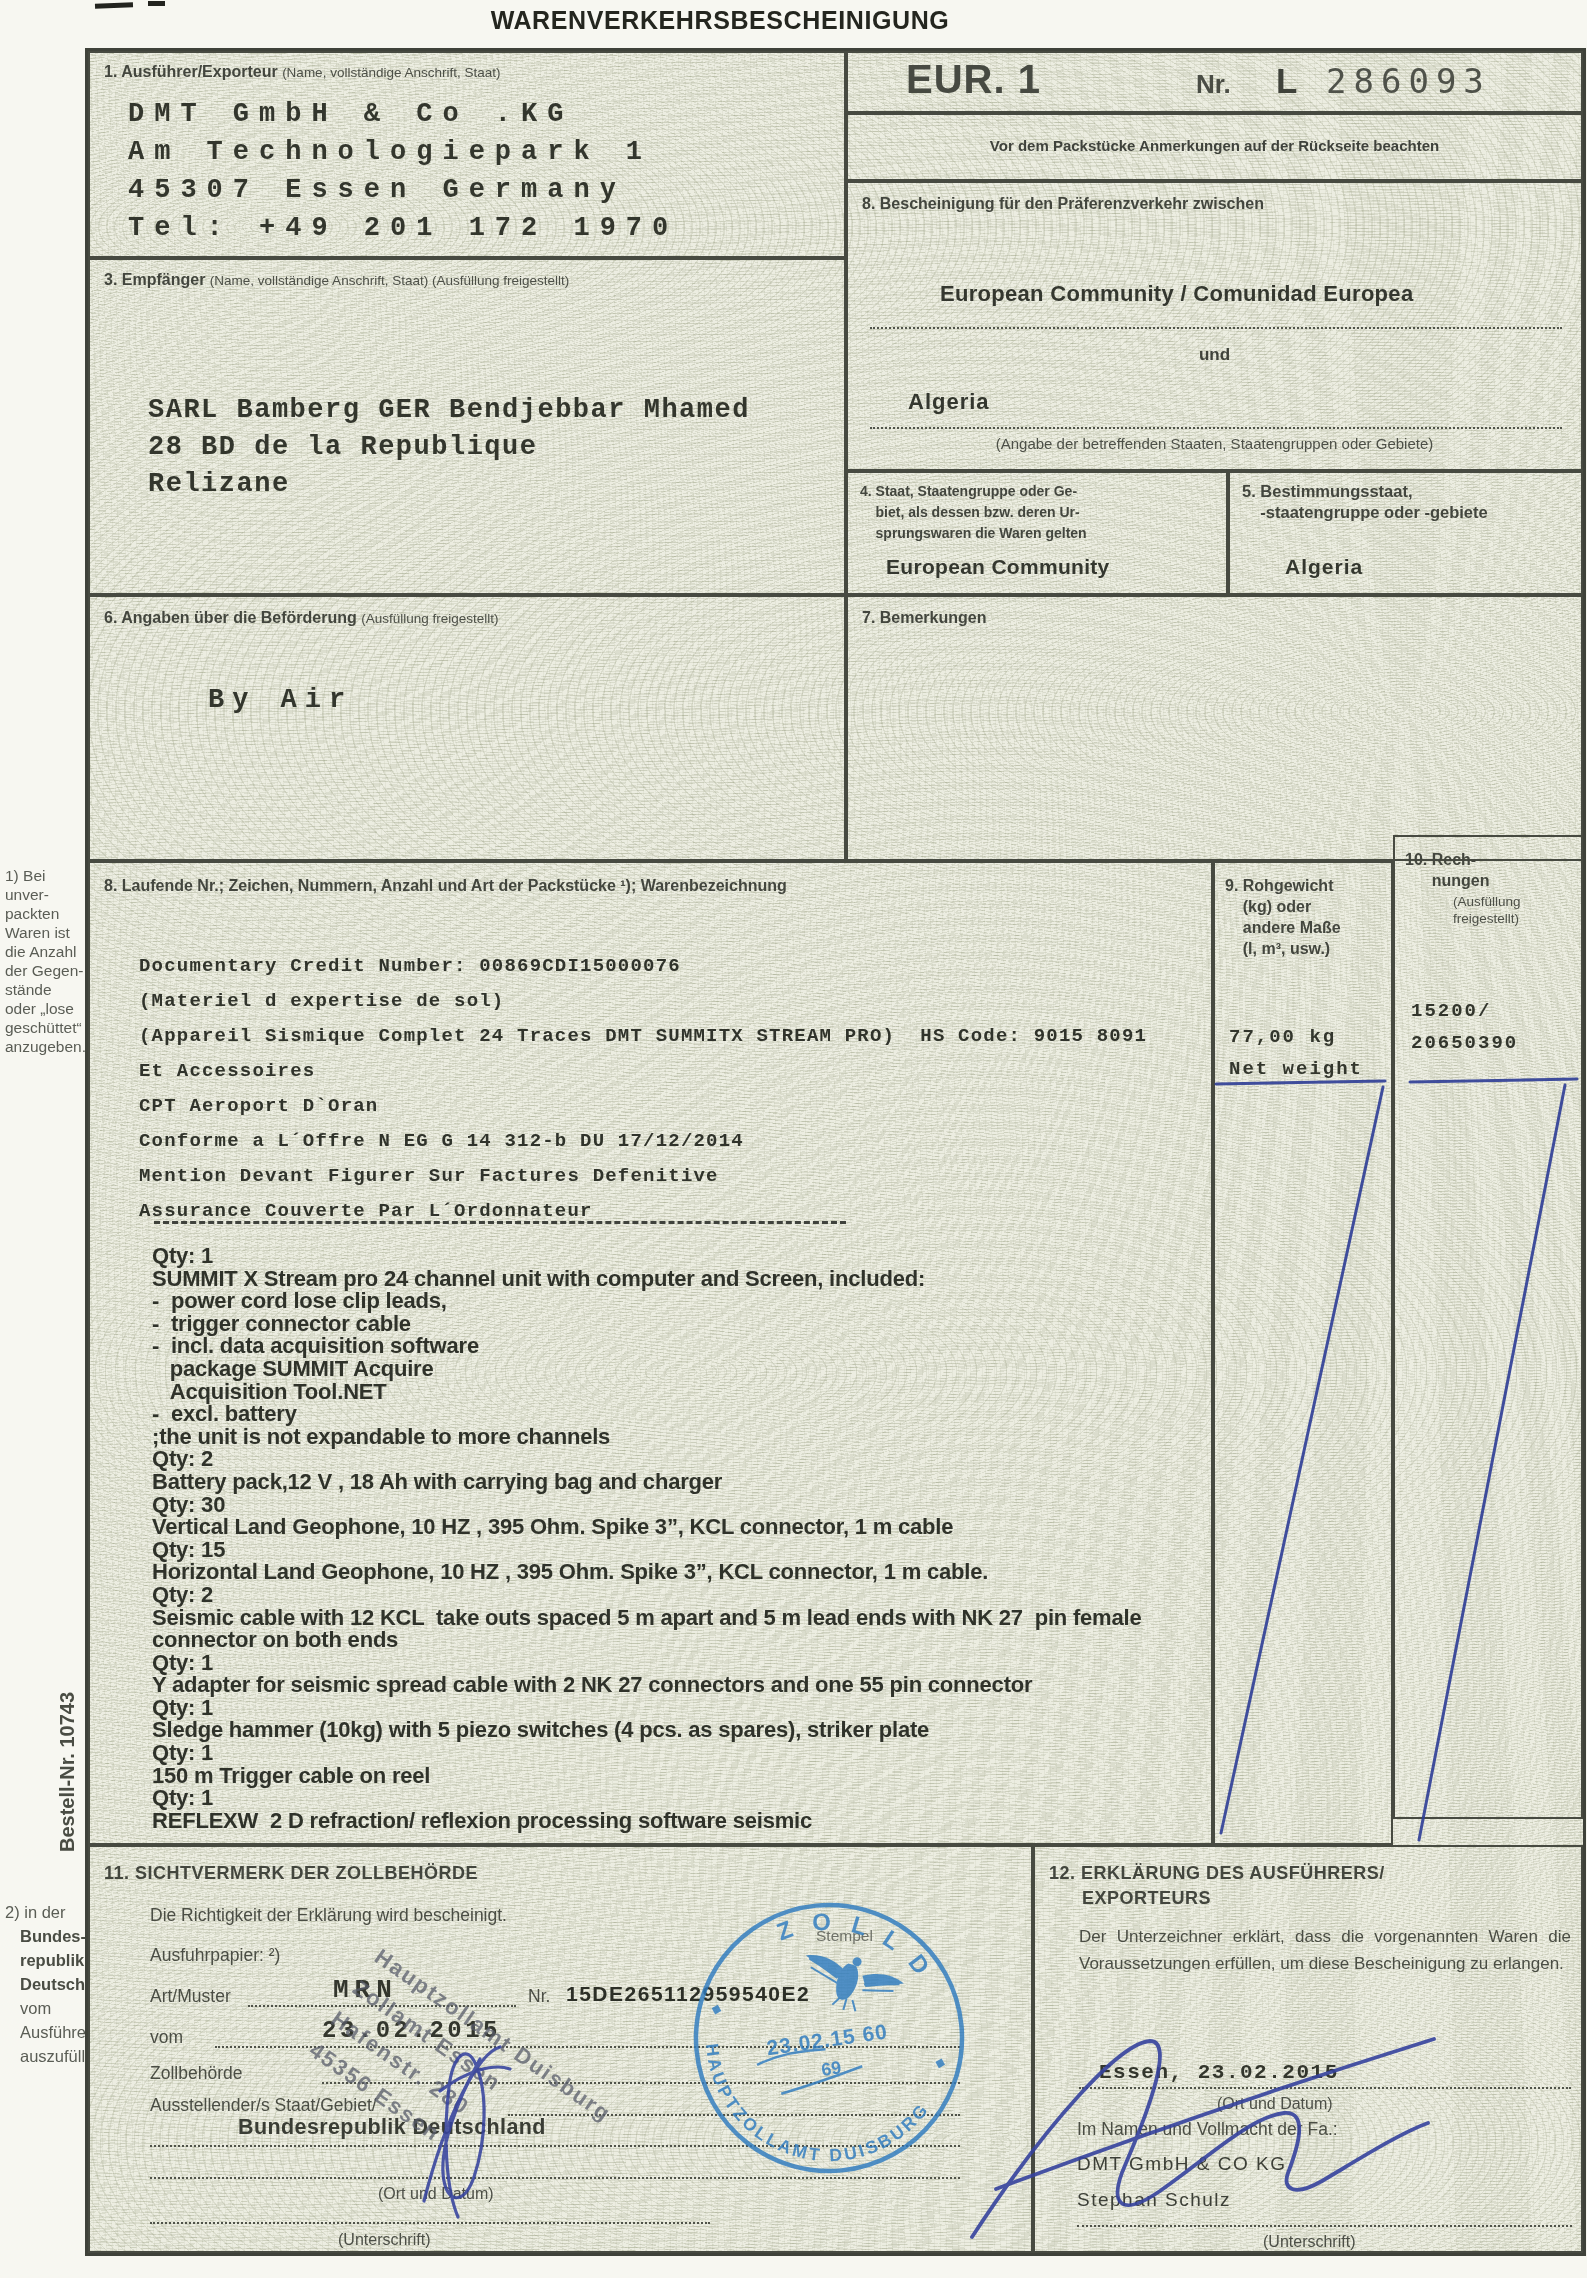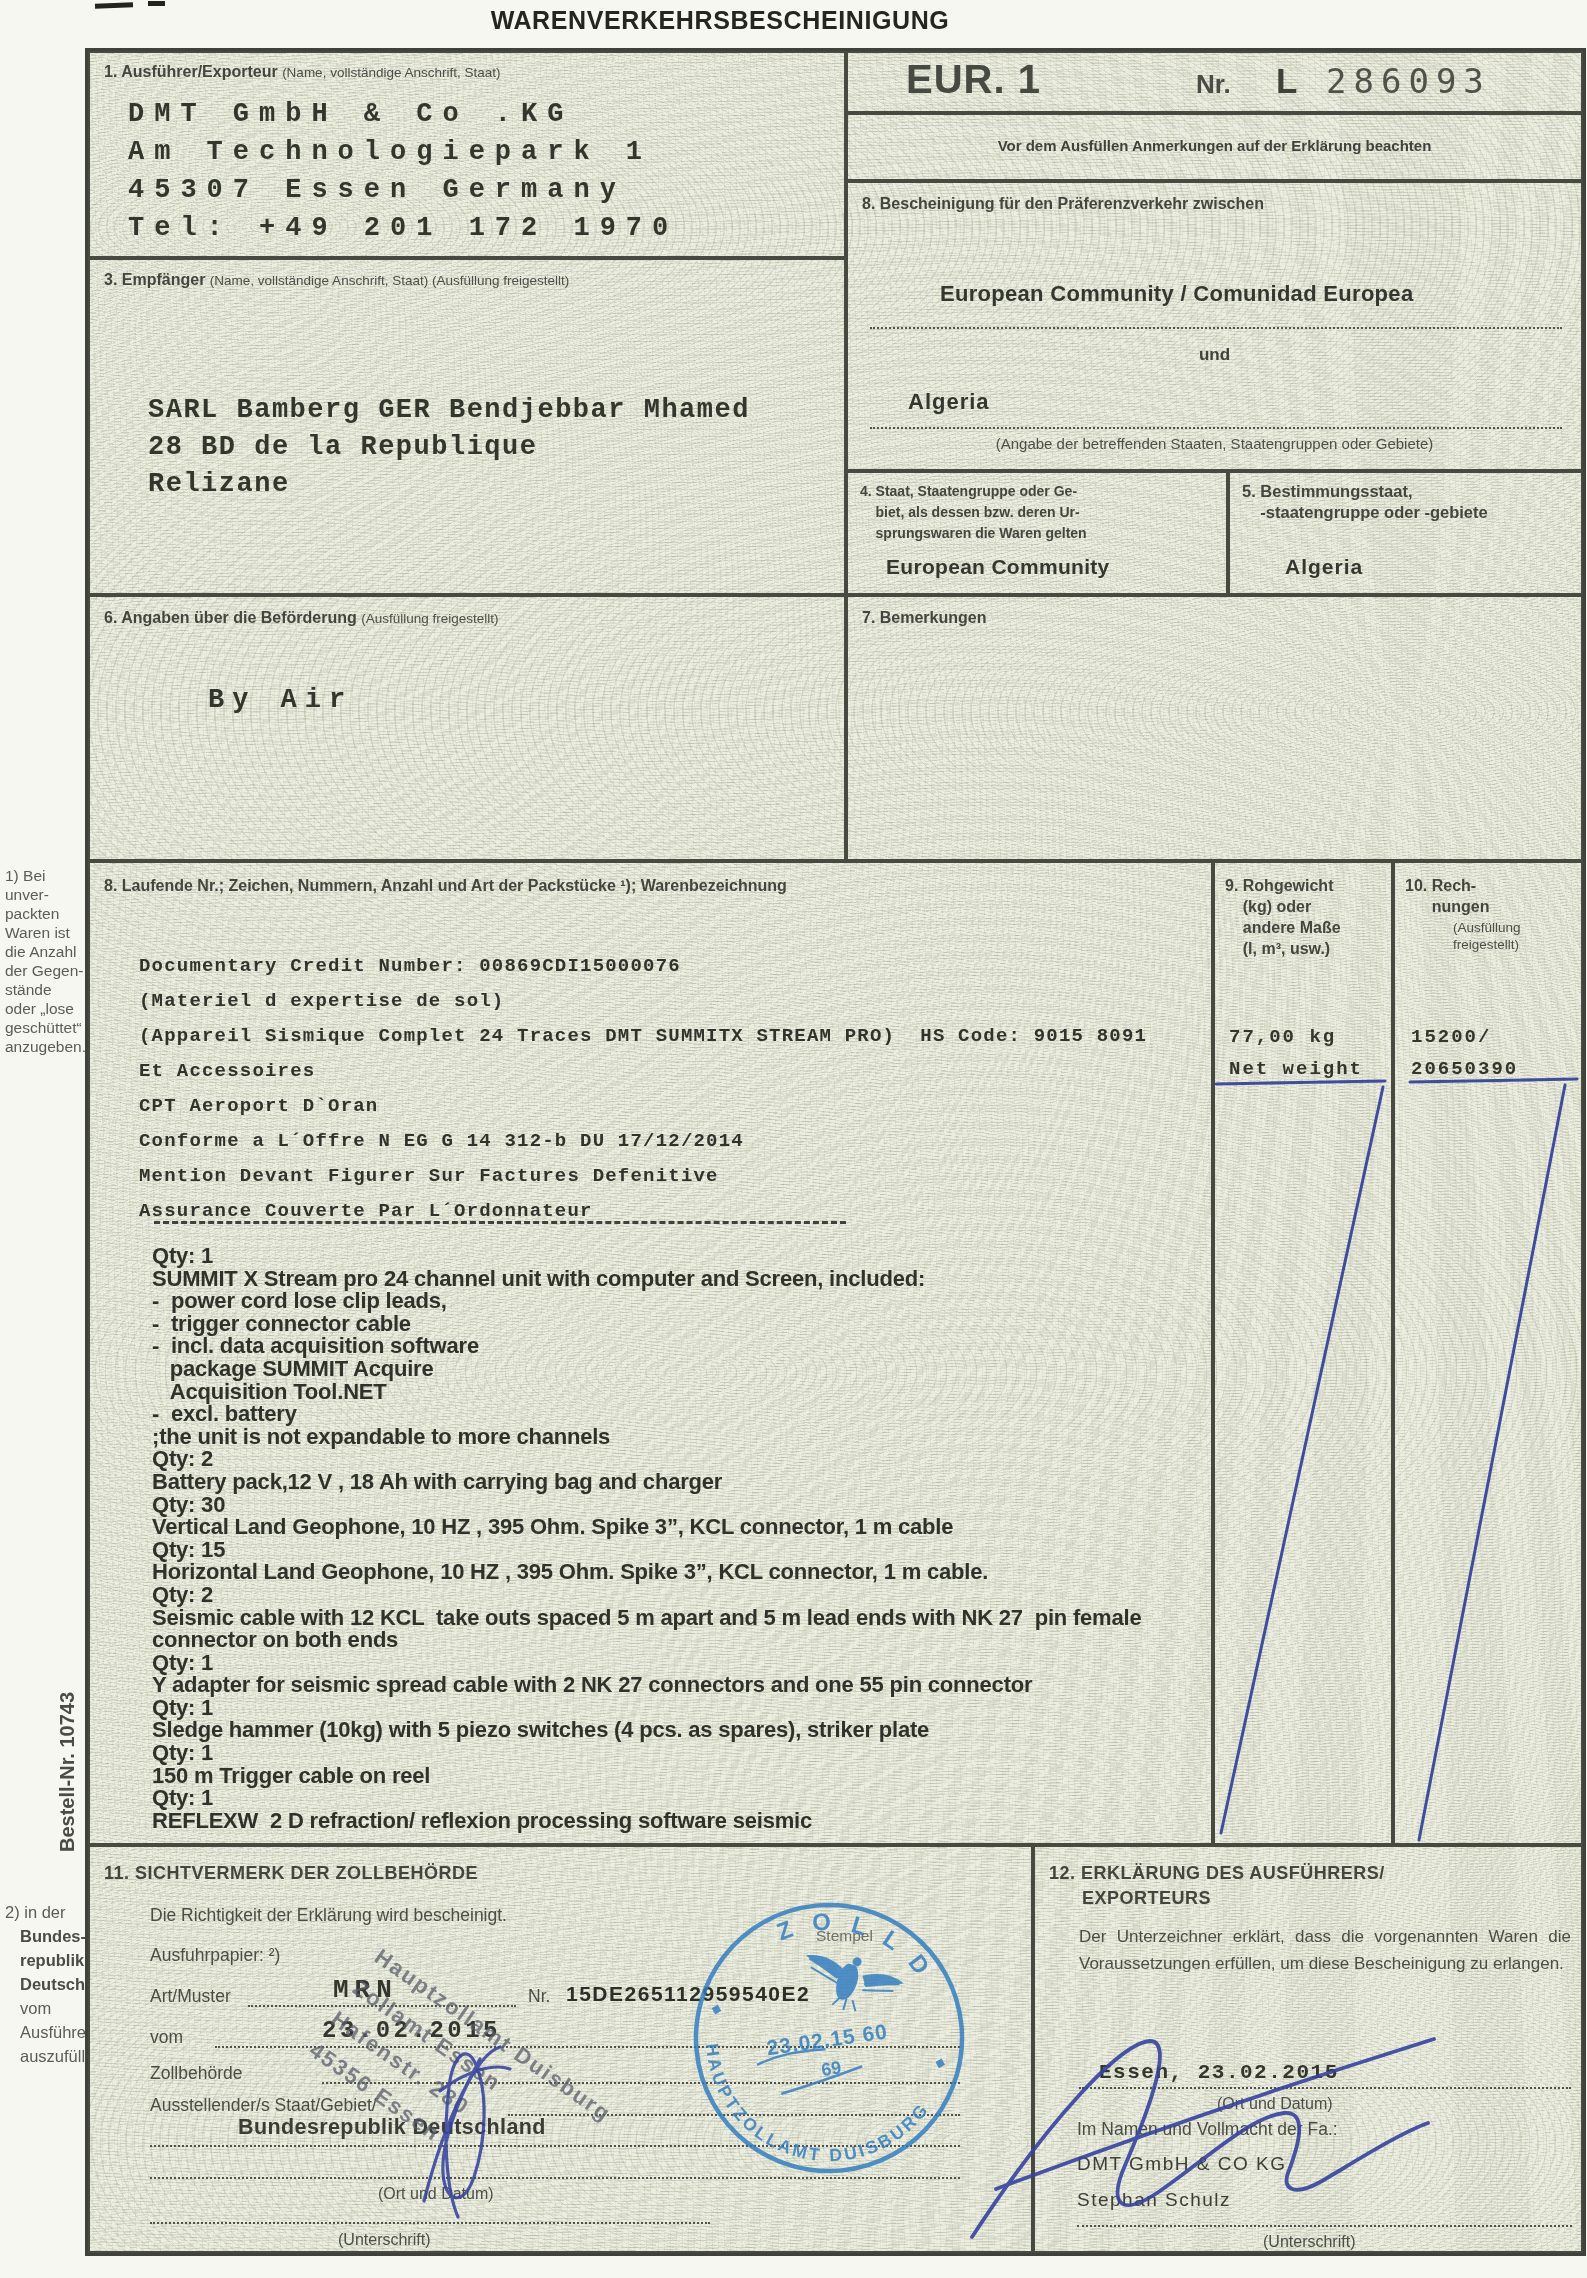--- a/index.html
+++ b/index.html
@@ -89,21 +89,21 @@
 
   <div class="box" style="left:758px;top:0;width:737px;height:62px;">
     <span style="position:absolute;left:58px;top:4px;font-size:40px;font-weight:700;color:#474a42;letter-spacing:1px;">EUR. 1</span>
     <span style="position:absolute;left:348px;top:16px;font-size:26px;font-weight:700;color:#4a4d45;">Nr.</span>
     <span style="position:absolute;left:428px;top:8px;font-size:35px;font-weight:700;color:#3f423a;">L</span>
     <span style="position:absolute;left:478px;top:8px;font-family:'DejaVu Sans Mono',monospace;font-size:34px;
                  letter-spacing:7px;color:#4f524a;">286093</span>
   </div>
 
   <div class="box" style="left:758px;top:62px;width:737px;height:68px;">
-    <div style="position:absolute;left:0;right:0;top:22px;text-align:center;font-size:15px;font-weight:700;color:#3f423c;">Vor dem Ausfüllen Anmerkungen auf der Erklärung beachten</div>
+    <div style="position:absolute;left:0;right:0;top:22px;text-align:center;font-size:15px;font-weight:700;color:#3f423c;">Vor dem Packstücke Anmerkungen auf der Rückseite beachten</div>
   </div>
 
   <div class="box" style="left:758px;top:130px;width:737px;height:290px;">
     <div class="lbl" style="position:absolute;left:14px;top:12px;">8. Bescheinigung für den Präferenzverkehr zwischen</div>
     <div style="position:absolute;left:92px;top:98px;font-size:22px;font-weight:700;color:#34372f;letter-spacing:.3px;">European Community / Comunidad Europea</div>
     <div class="dot" style="left:22px;top:144px;width:692px;"></div>
     <div style="position:absolute;left:0;right:0;top:162px;text-align:center;font-size:17px;font-weight:700;color:#3f423a;">und</div>
     <div style="position:absolute;left:60px;top:206px;font-size:22px;font-weight:700;color:#34372f;letter-spacing:1px;">Algeria</div>
     <div class="dot" style="left:22px;top:244px;width:692px;"></div>
     <div class="small-cap" style="position:absolute;left:0;right:0;top:252px;text-align:center;font-size:15px;">(Angabe der betreffenden Staaten, Staatengruppen oder Gebiete)</div>
@@ -192,21 +192,21 @@
     <div class="lbl mw" style="position:absolute;left:10px;top:12px;font-size:16px;line-height:21px;">9. Rohgewicht
     (kg) oder
     andere Maße
     (l, m³, usw.)</div>
     <div class="t-mono" style="position:absolute;left:14px;top:158px;font-size:19px;letter-spacing:2px;line-height:32px;">
         <div>77,00 kg</div>
         <div>Net weight</div>
       </div>
   </div>
 
-  <div class="box" style="left:1305px;top:810px;width:190px;height:984px;">
+  <div class="box" style="left:1305px;top:784px;width:190px;height:984px;">
     <div class="lbl mw" style="position:absolute;left:10px;top:12px;font-size:16px;line-height:21px;">10. Rech-
       nungen</div>
     <div class="lbl-sm ml" style="position:absolute;left:58px;top:56px;line-height:17px;">(Ausfüllung
 freigestellt)</div>
     <div class="t-mono" style="position:absolute;left:16px;top:158px;font-size:19px;letter-spacing:2px;line-height:32px;">
         <div>15200/</div>
         <div>20650390</div>
       </div>
   </div>
 

